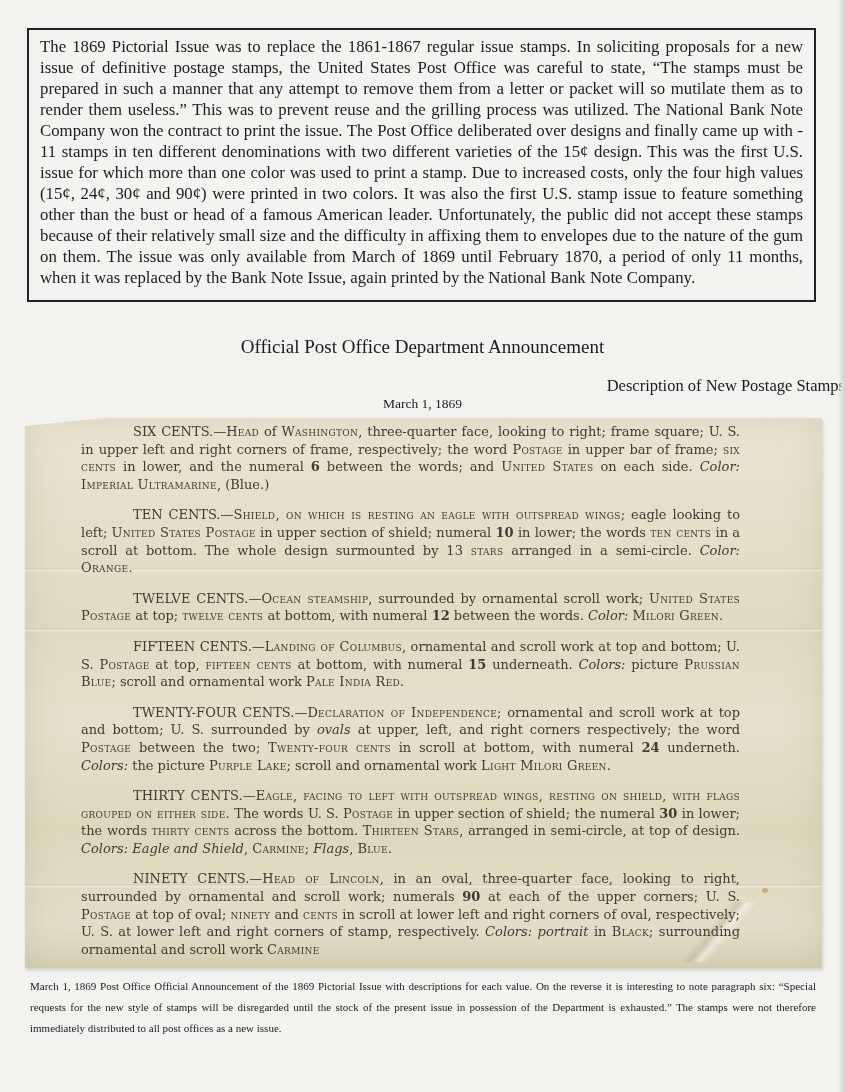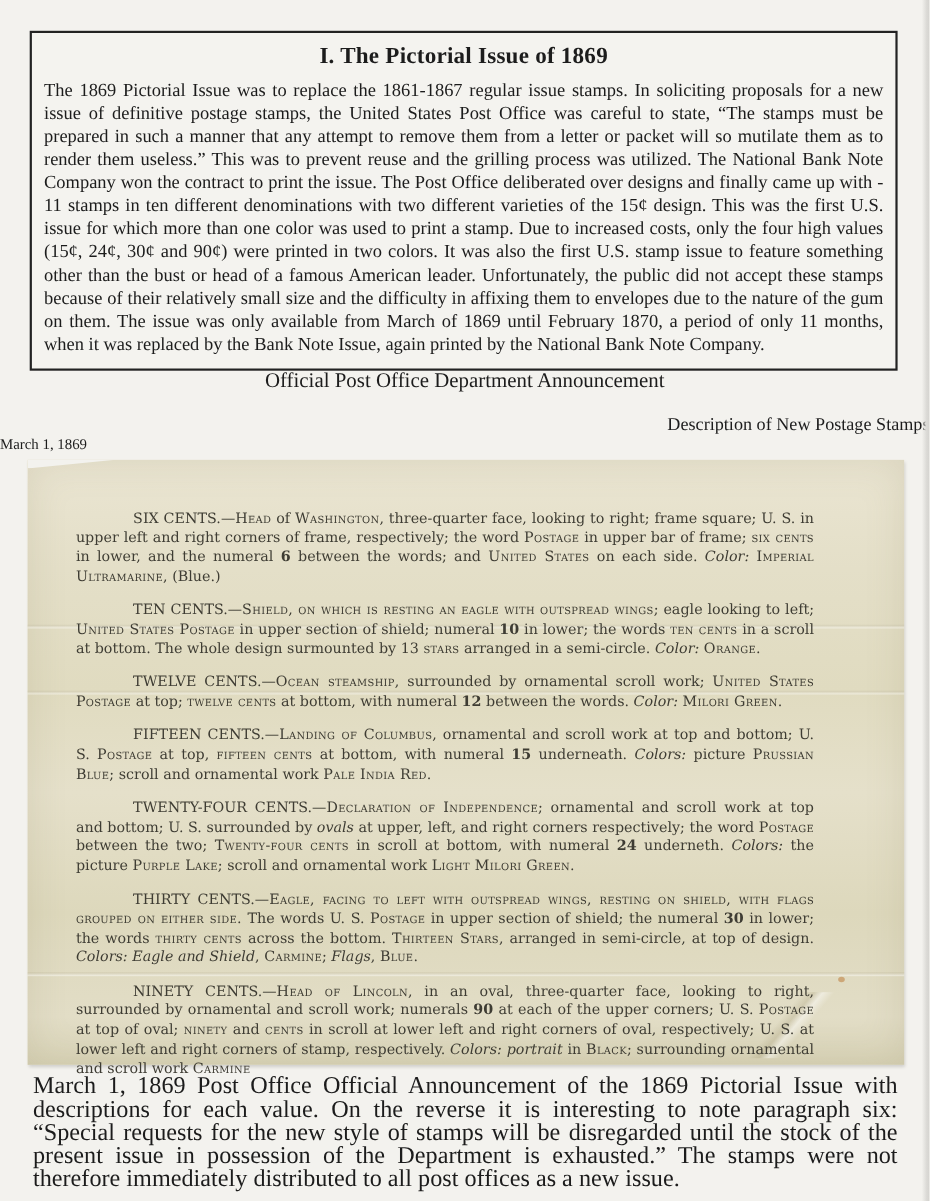--- a/index.html
+++ b/index.html
@@ -37,21 +37,21 @@
   .announce-heading {
     position: absolute; left: 0; top: 336px; width: 845px;
     text-align: center; font-weight: normal; font-size: 19px;
   }
   .announce-sub {
     position: absolute; left: 0; top: 376px; width: 845px;
     text-align: right; font-size: 16.5px;
   }
   .announce-date {
     position: absolute; left: 0; top: 396px; width: 845px;
-    font-size: 13.5px;
+    text-align: center; font-size: 13.5px;
   }
   
   .old-paper {
     position: absolute; left: 25px; top: 418px; width: 797px; height: 550px;
     background: linear-gradient(180deg, #eae5d2 0%, #e4dfc8 18%, #e0dbc0 38%,
                 #e5e0ca 55%, #ddd8bc 75%, #e2ddc6 92%, #d9d4b8 100%);
     box-shadow: inset 0 0 35px rgba(140,128,90,0.18), 1px 2px 3px rgba(0,0,0,0.15);
   }
   .paper-notch {
     position: absolute; top: 0; left: 0; width: 80px; height: 8px;
@@ -69,44 +69,42 @@
     background: linear-gradient(130deg, rgba(0,0,0,0) 44%, rgba(140,128,86,0.20) 49%,
                 rgba(255,255,255,0.45) 53%, rgba(0,0,0,0) 58%);
   }
   .fox-dot {
     position: absolute; left: 737px; top: 470px; width: 6px; height: 5px;
     border-radius: 50%; background: #bf8446; opacity: 0.6;
   }
   .paper-text {
     position: absolute; left: 0; top: 0; width: 797px; height: 550px;
     box-sizing: border-box;
-    padding: 5px 82px 0 44px;
+    padding: 5px 82px 0 56px;
     font-family: "DejaVu Serif", serif;
     font-size: 13px; line-height: 17.6px;
     color: #3e3c33;
     text-align: justify;
-    margin-top: 40px;
   }
   .paper-text p { margin: 0 0 13px 0; text-indent: 52px; }
   .seg-plain { }
   .seg-sc { font-variant: small-caps; letter-spacing: 0.3px; }
   .seg-italic { font-style: italic; }
   .seg-bold { font-weight: bold; }
   
   .caption {
     position: absolute; left: 30px; top: 976px; width: 786px;
-    font-size: 22px; line-height: 21px;
+    font-size: 11px; line-height: 21px;
     text-align: justify;
   }
 </style>
 </head>
 <body>
 
 <div class="intro-box">
-  <div class="intro-title">I. The Pictorial Issue of 1869</div>
   <div class="intro-body">The 1869 Pictorial Issue was to replace the 1861-1867 regular issue stamps. In soliciting proposals for a new issue of definitive postage stamps, the United States Post Office was careful to state, “The stamps must be prepared in such a manner that any attempt to remove them from a letter or packet will so mutilate them as to render them useless.” This was to prevent reuse and the grilling process was utilized. The National Bank Note Company won the contract to print the issue.  The Post Office deliberated over designs and finally came up with - 11 stamps in ten different denominations with two different varieties of the 15¢ design. This was the first U.S. issue for which more than one color was used to print a stamp.  Due to increased costs, only the four high values (15¢, 24¢, 30¢ and 90¢) were printed in two colors. It was also the first U.S. stamp issue to feature something other than the bust or head of a famous American leader. Unfortunately, the public did not accept these stamps because of their relatively small size and the difficulty in affixing them to envelopes due to the nature of the gum on them. The issue was only available from March of 1869 until February 1870, a period of only 11 months, when it was replaced by the Bank Note Issue, again printed by the National Bank Note Company.</div>
 </div>
 
 <div class="announce-heading">Official Post Office Department Announcement</div>
 <div class="announce-sub">Description of New Postage Stamps</div>
 <div class="announce-date">March 1, 1869</div>
 
 <div class="old-paper">
   <div class="paper-notch"></div>
   <div class="crease crease-1"></div>

